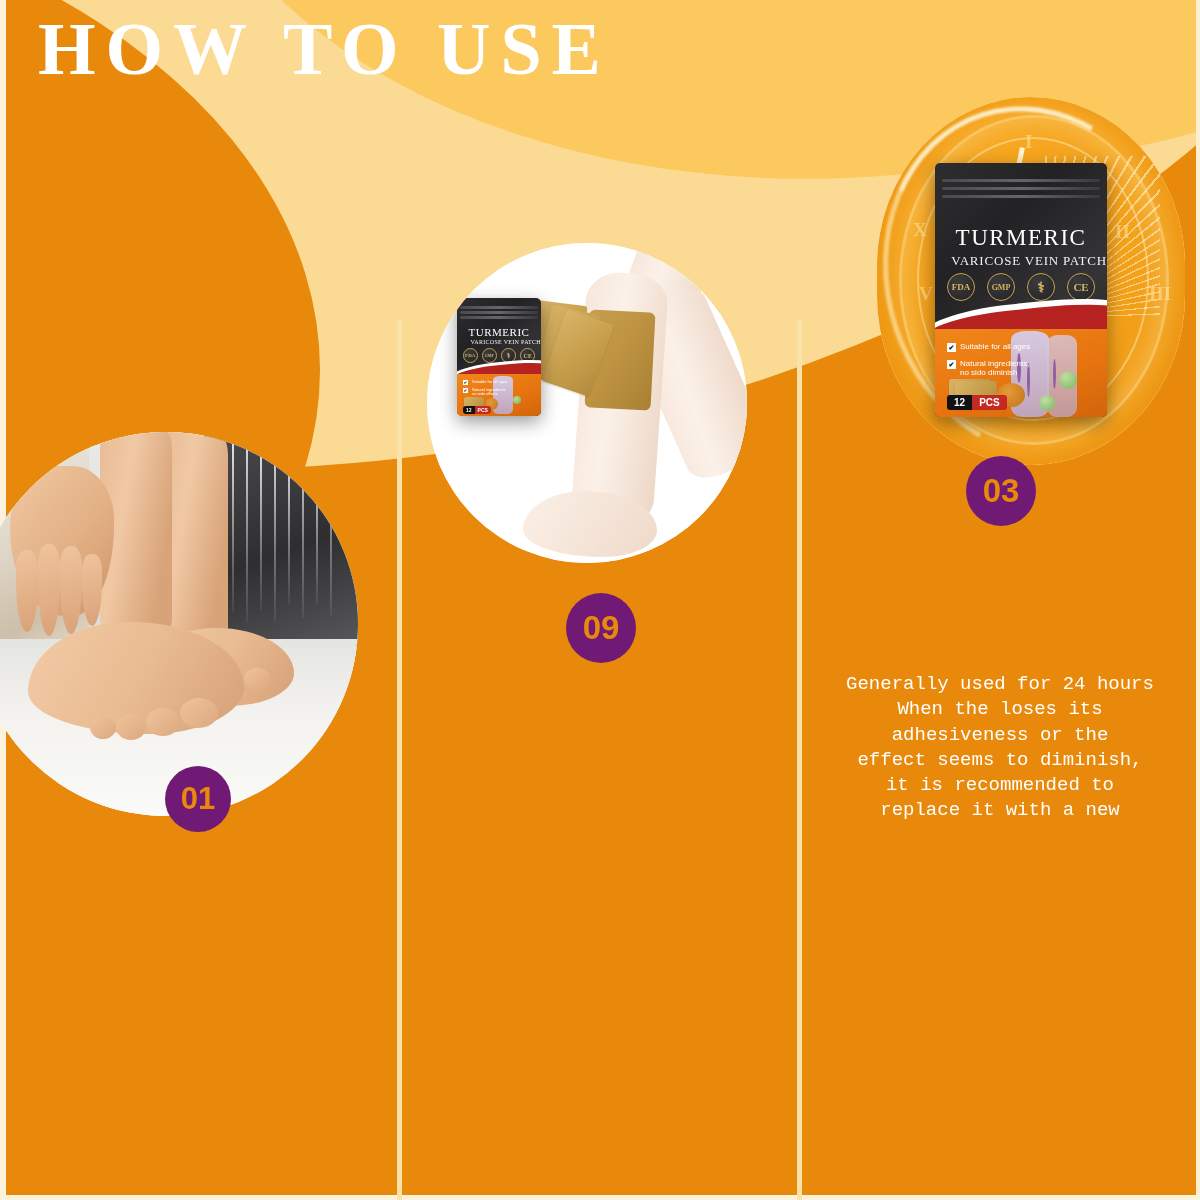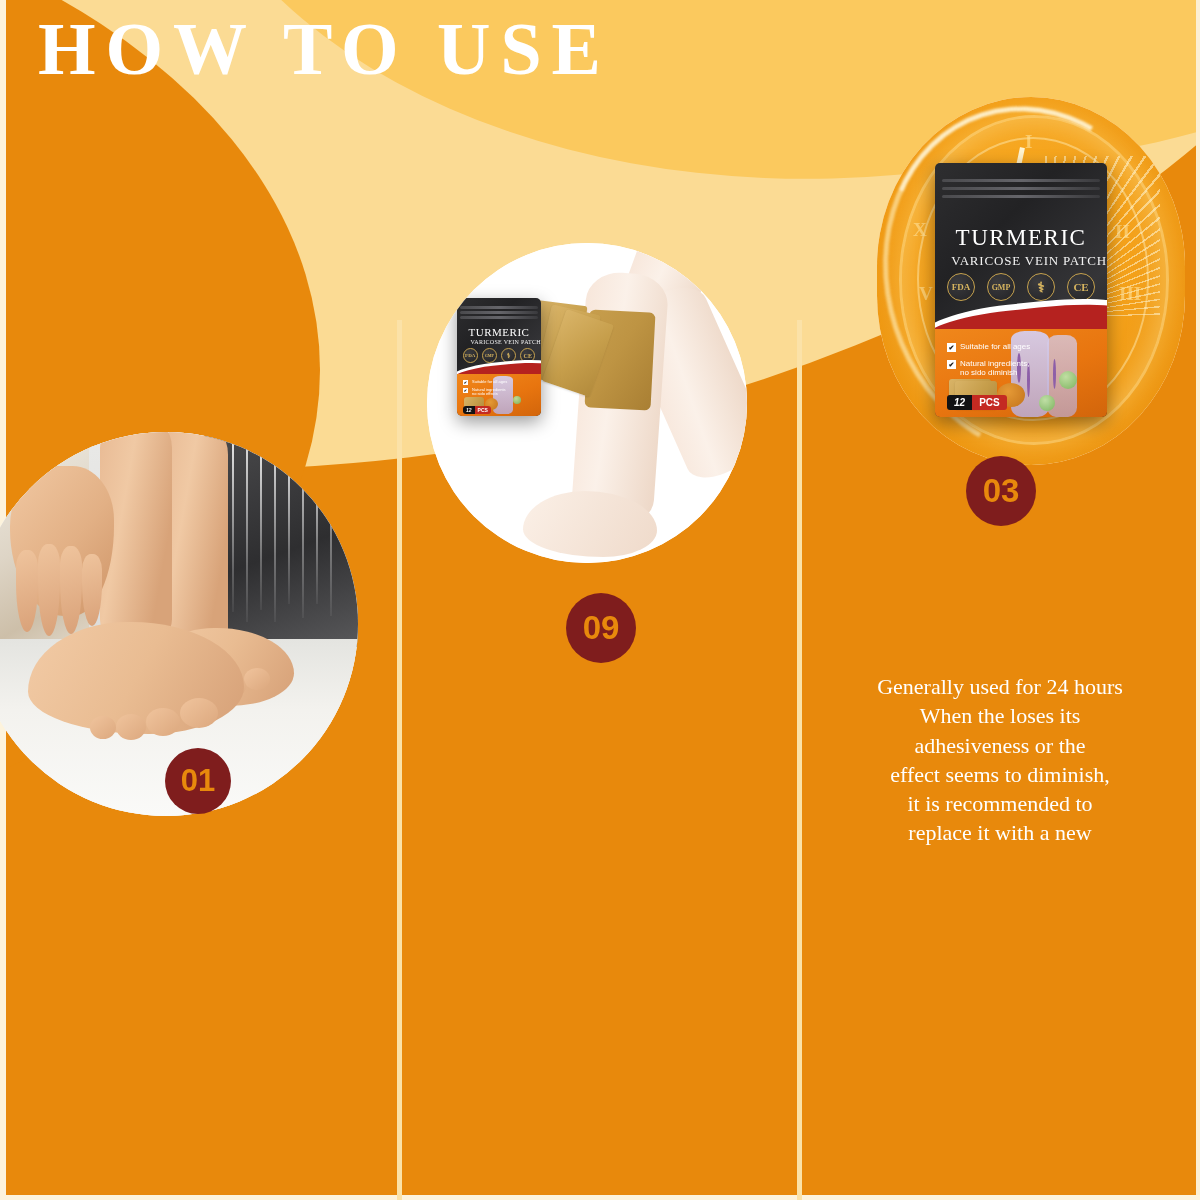--- a/index.html
+++ b/index.html
@@ -333,57 +333,57 @@
   }
   .pcs-badge {
     position: absolute;
     display: flex;
     border-radius: 3px;
     overflow: hidden;
     font-family: "Liberation Sans", sans-serif;
     font-weight: 700;
     color: #FFFFFF;
   }
-  .pcs-num { background: #121214; font-style: italic; }
+  .pcs-num { background: #121214; }
   .pcs-txt { background: #C42A22; }
   .turmeric-root {
     position: absolute;
     background: radial-gradient(circle at 40% 35%, #E59A36, #C3731C);
     border-radius: 50%;
   }
   .leaf-dot {
     position: absolute;
     background: radial-gradient(circle at 38% 32%, #BFE3A2, #76B55A);
     border-radius: 50%;
     opacity: 0.92;
   }
   
   .step-num {
     position: absolute;
     border-radius: 50%;
-    background: #7f1d1d;
+    background: #701a75;
     color: #E8890C;
     display: flex;
     align-items: center;
     justify-content: center;
     font-family: "Liberation Sans", sans-serif;
     font-weight: 700;
     z-index: 7;
   }
-  #num1 { left: 165px; top: 748px; width: 66px; height: 66px; font-size: 31px; }
+  #num1 { left: 165px; top: 766px; width: 66px; height: 66px; font-size: 31px; }
   #num2 { left: 566px; top: 593px; width: 70px; height: 70px; font-size: 33px; }
   #num3 { left: 966px; top: 456px; width: 70px; height: 70px; font-size: 33px; }
 
   
   .caption {
     position: absolute;
     color: #FFFFFF;
     text-align: center;
-    font-family: Liberation Serif, serif;
-    font-size: 22px;
+    font-family: Liberation Mono, monospace;
+    font-size: 19px;
     line-height: 1.33;
     z-index: 6;
     white-space: pre-line;
   }
   #cap1 { left: 6px; top: 905px; width: 386px; }
   #cap2 { left: 404px; top: 772px; width: 388px; }
   #cap3 { left: 804px; top: 672px; width: 392px; }
 </style>
 </head>
 <body>
@@ -493,21 +493,21 @@
   <div class="step-num" id="num2">09</div>
 
   <div class="photo-circle" id="photo3">
     <div class="clock-scene">
       <div class="clock-ring"></div>
       <div class="clock-ring2"></div>
       <div class="clock-glow-arc"></div>
       <div class="ray-fan"></div>
       <div class="roman" style="left:148px;top:34px;">I</div>
       <div class="roman" style="left:238px;top:124px;">II</div>
-      <div class="roman" style="left:242px;top:186px;">III</div>
+      <div class="roman" style="left:272px;top:186px;">III</div>
       <div class="roman" style="left:36px;top:122px;">X</div>
       <div class="roman" style="left:42px;top:186px;">V</div>
       <div class="clock-hand" style="left:118px;top:48px;width:5px;height:120px;transform:rotate(12deg);"></div>
     </div>
 
     <div class="pouch" style="left:58px;top:66px;width:172px;height:254px;">
       <div class="pouch-zip" style="top:16px;"></div>
       <div class="pouch-zip" style="top:24px;"></div>
       <div class="pouch-zip" style="top:32px;"></div>
 

